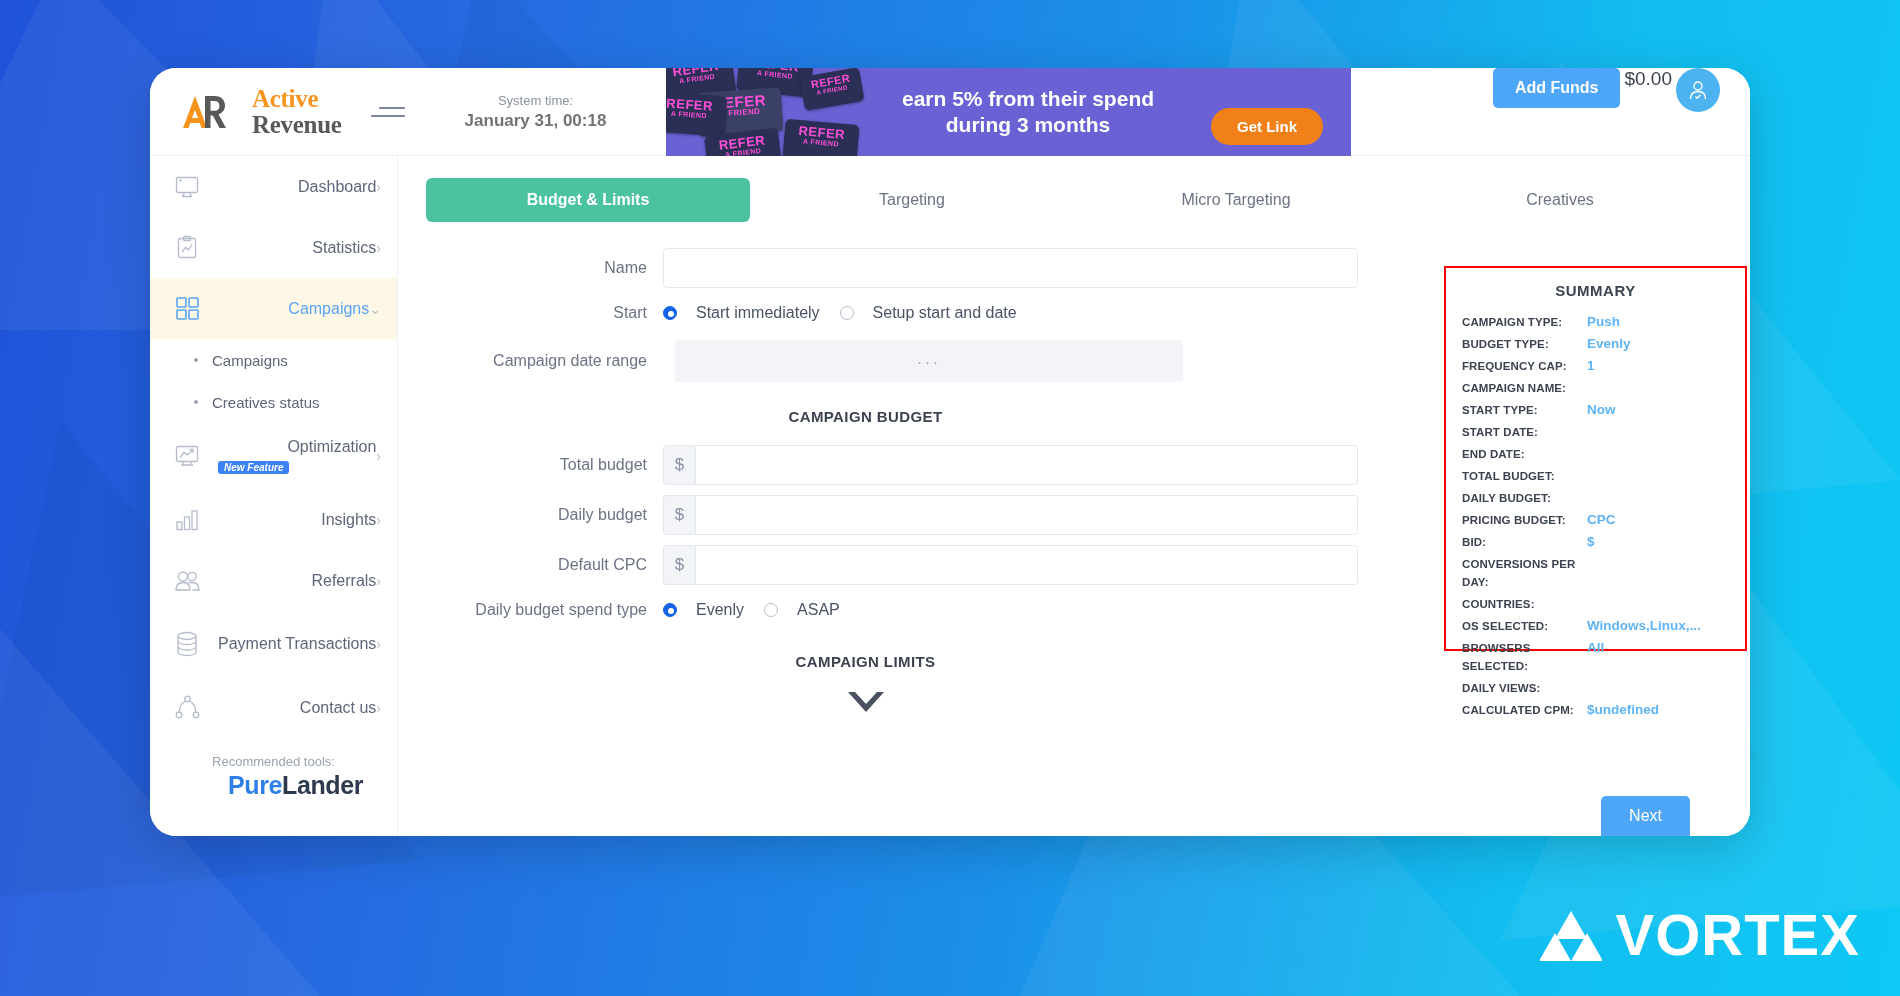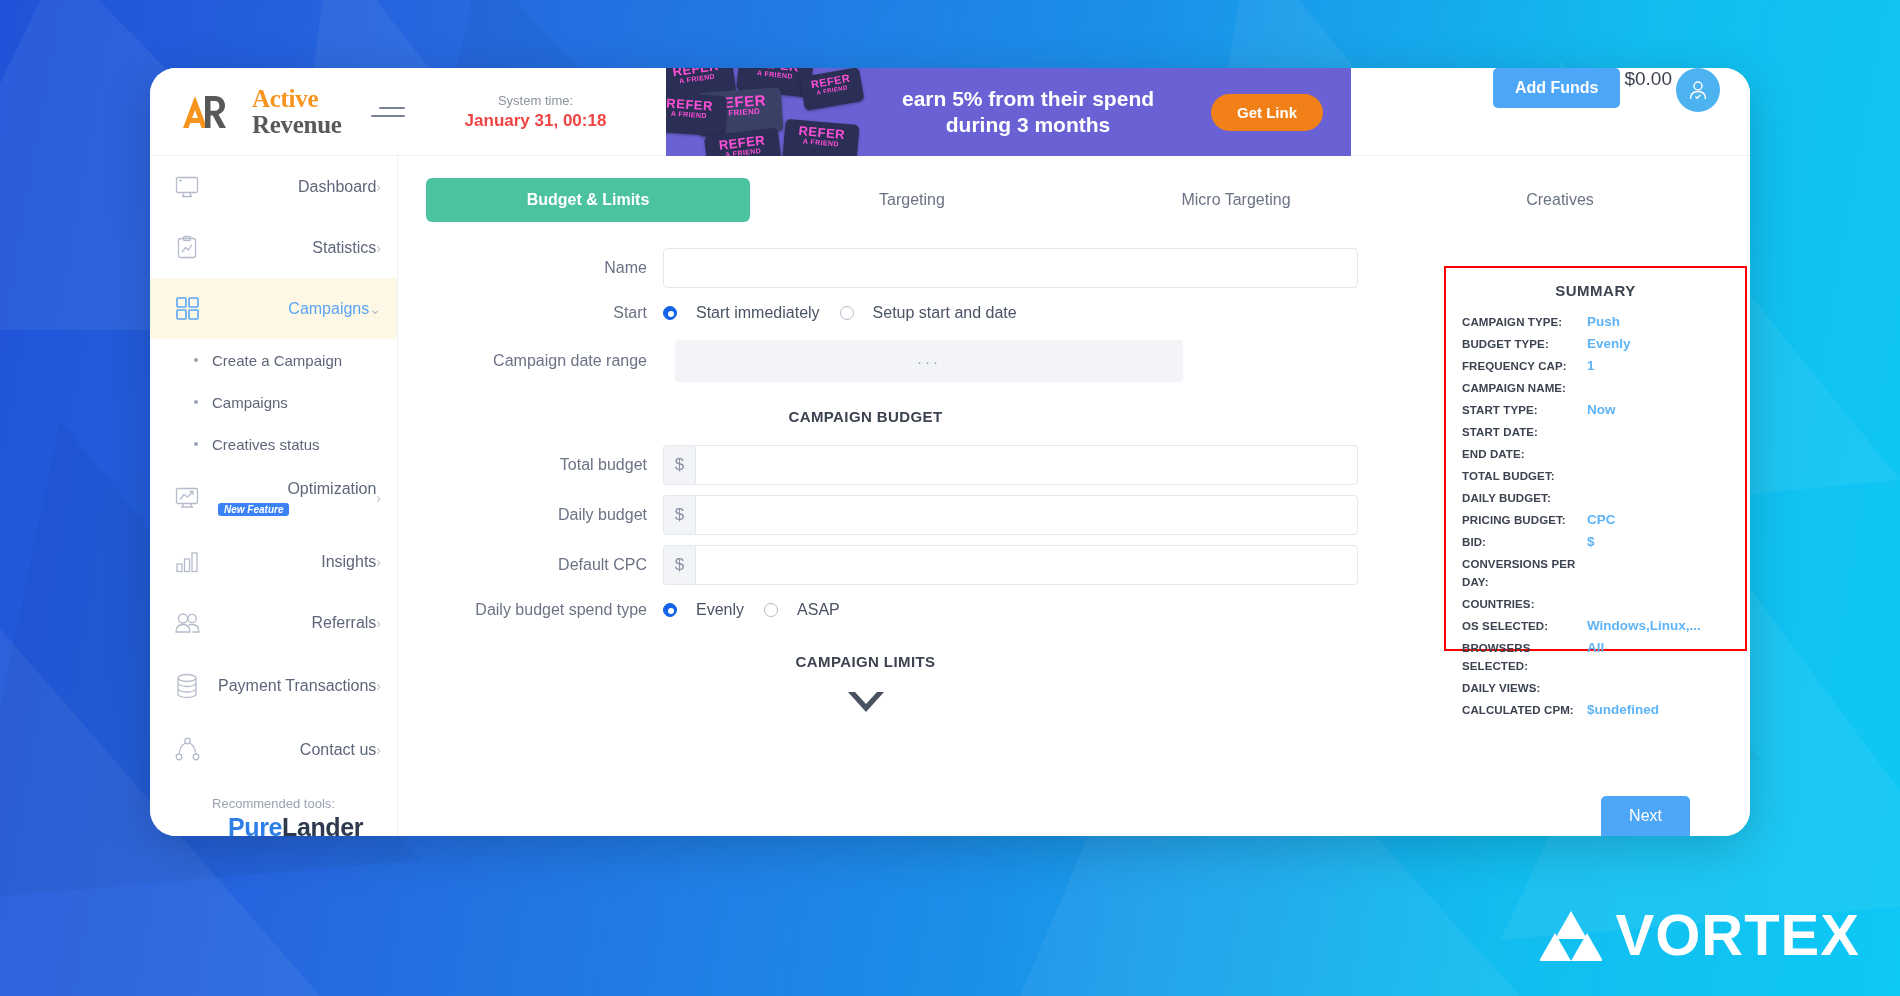--- a/index.html
+++ b/index.html
@@ -40,21 +40,21 @@
   #logo-words .l1 { color: #f7941e; font-size: 25px; font-weight: bold; letter-spacing: -.3px; }
   #logo-words .l2 { color: #58595b; font-size: 25px; font-weight: bold; letter-spacing: -.3px; }
 
   #hamburger { width: 34px; margin-left: 6px; cursor: pointer; }
   #hamburger span { display: block; height: 2px; background: #7b8492; margin: 6px 0; border-radius: 2px; }
   #hamburger span:nth-child(1) { width: 26px; margin-left: 8px; }
   #hamburger span:nth-child(2) { width: 34px; }
 
   #systime { margin-left: 38px; text-align: center; width: 185px; }
   #systime .lbl { font-size: 13px; color: #8a919c; }
-  #systime .val { font-size: 17px; color: #ef4444; font-weight: bold; margin-top: 3px; }
+  #systime .val { font-size: 17px; color: #737373; font-weight: bold; margin-top: 3px; }
 
   
   #promo {
     position: absolute; left: 516px; top: 0;
     width: 685px; height: 88px;
     background: #6a62d4;
     overflow: hidden;
     display: flex; align-items: center;
     cursor: pointer;
   }
@@ -72,21 +72,21 @@
   }
   .ticket .t1 { font-size: 13px; letter-spacing: .5px; }
   .ticket .t2 { font-size: 7px; letter-spacing: .4px; }
   #promo-text {
     position: absolute; left: 212px; top: 0; width: 300px; height: 88px;
     display: flex; flex-direction: column; justify-content: center; align-items: center;
     color: #fff; font-weight: bold; font-size: 21px; line-height: 1.25;
     text-align: center;
   }
   #promo-cta {
-    position: absolute; left: 545px; top: 26px;
+    position: absolute; left: 545px; top: 40px;
     width: 112px; height: 37px;
     background: #f08017; color: #fff;
     border: none; border-radius: 19px;
     font-family: inherit; font-size: 15px; font-weight: bold;
     cursor: pointer;
   }
 
   
   #topright { position: absolute; right: 30px; top: 0; height: 88px; display: flex; align-items: flex-start; gap: 4px; }
   #add-funds {
@@ -363,24 +363,20 @@
             <rect x="2" y="14" width="9" height="9" rx="1"></rect>
             <rect x="14" y="14" width="9" height="9" rx="1"></rect>
           </svg>
         </span>
         <span class="lbl">Campaigns</span>
         <span class="chev">⌄</span>
       </div>
 
       <div class="sub-item">
         <span class="dot"></span>
-        <span class="lbl">Create a Campaign</span>
-      </div>
-      <div class="sub-item">
-        <span class="dot"></span>
         <span class="lbl">Campaigns</span>
       </div>
       <div class="sub-item">
         <span class="dot"></span>
         <span class="lbl">Creatives status</span>
       </div>
 
       <div class="nav-item tall">
         <span class="ico">
           <svg width="26" height="24" viewBox="0 0 26 24" fill="none" stroke="#b5bbcb" stroke-width="1.3">

